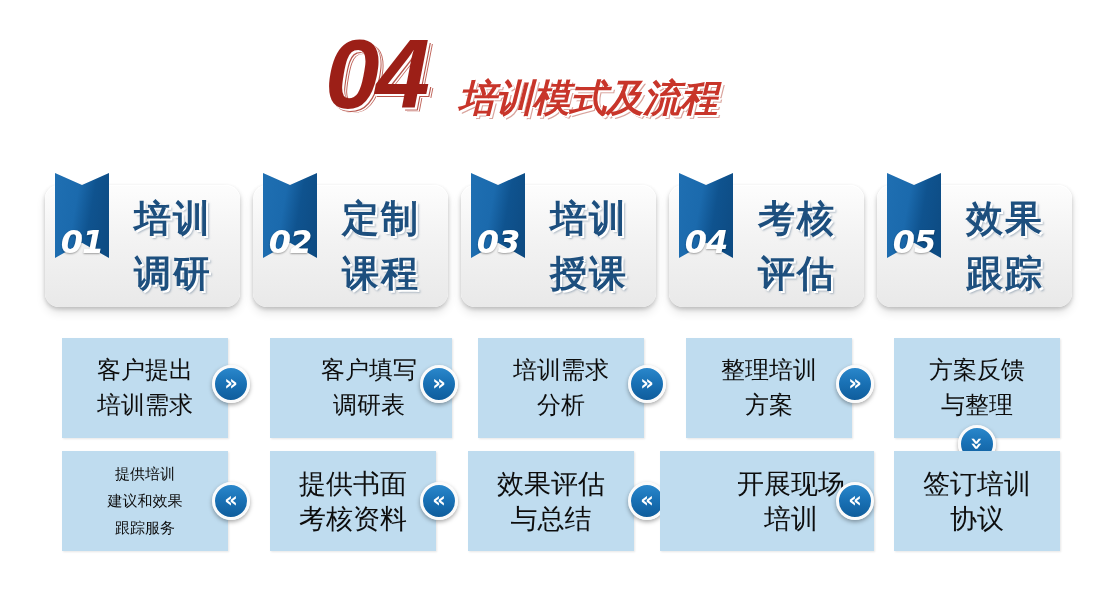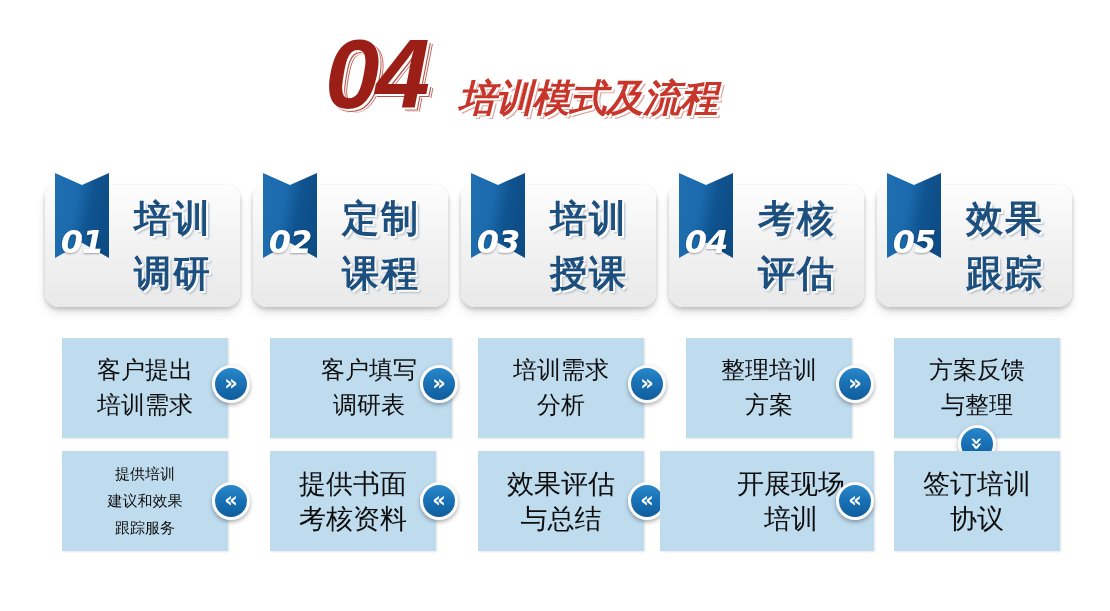--- a/index.html
+++ b/index.html
@@ -262,21 +262,21 @@
     <div class="chev" style="left: 212px; top: 482px;">
       <span>«</span>
     </div>
     <div class="flowbox row3" style="left: 270px; justify-content: center;">
       <div class="flowbox-text">提供书面
 考核资料</div>
     </div>
     <div class="chev" style="left: 420px; top: 482px;">
       <span>«</span>
     </div>
-    <div class="flowbox row3" style="left: 478px;">
+    <div class="flowbox row3" style="left: 468px;">
       <div class="flowbox-text">效果评估
 与总结</div>
     </div>
     <div class="chev" style="left: 628px; top: 482px;">
       <span>«</span>
     </div>
     <div class="flowbox row3" style="left: 660px; padding-left: 48px;">
       <div class="flowbox-text">开展现场
 培训</div>
     </div>

